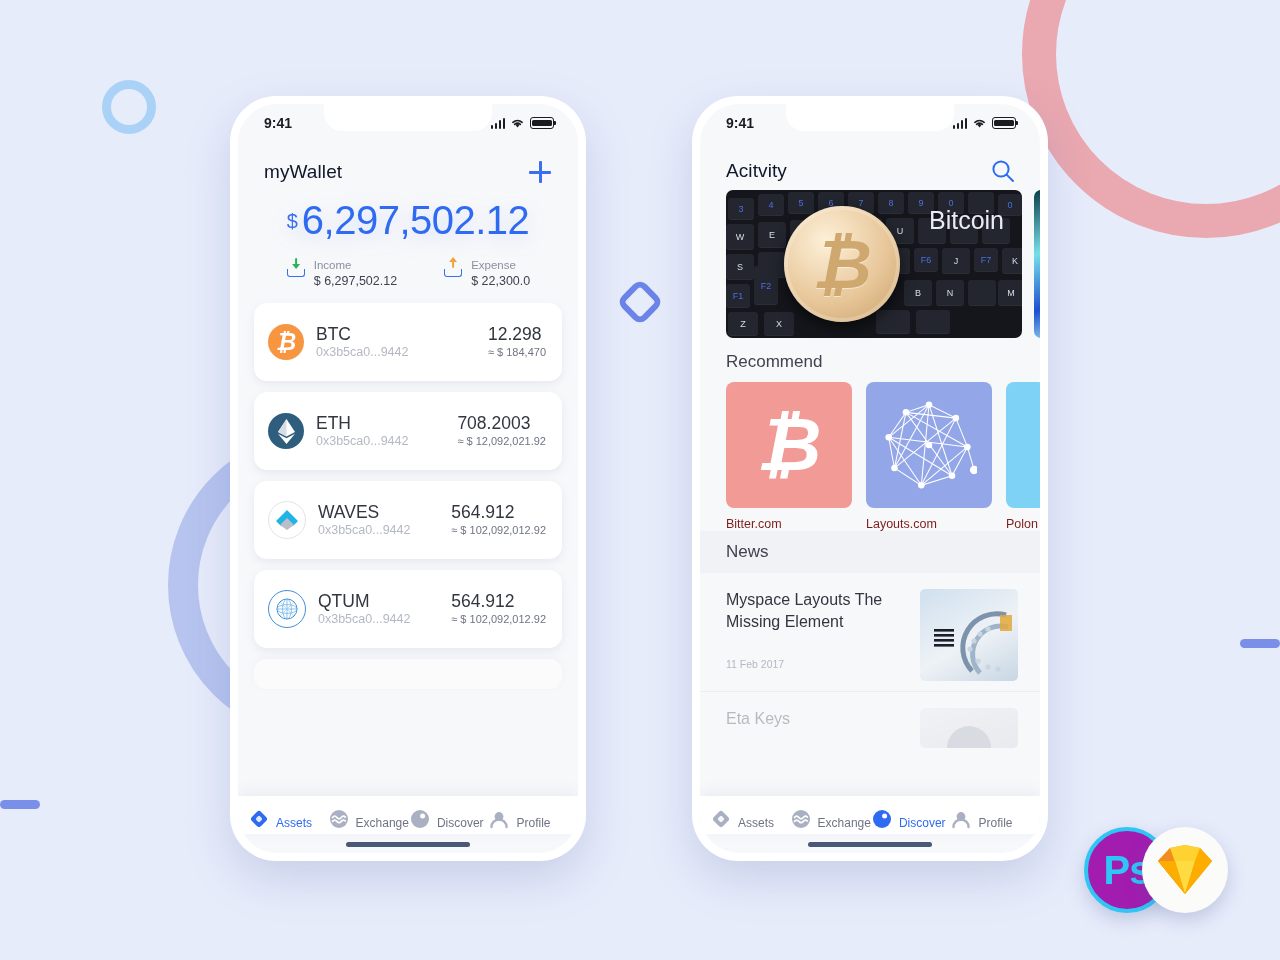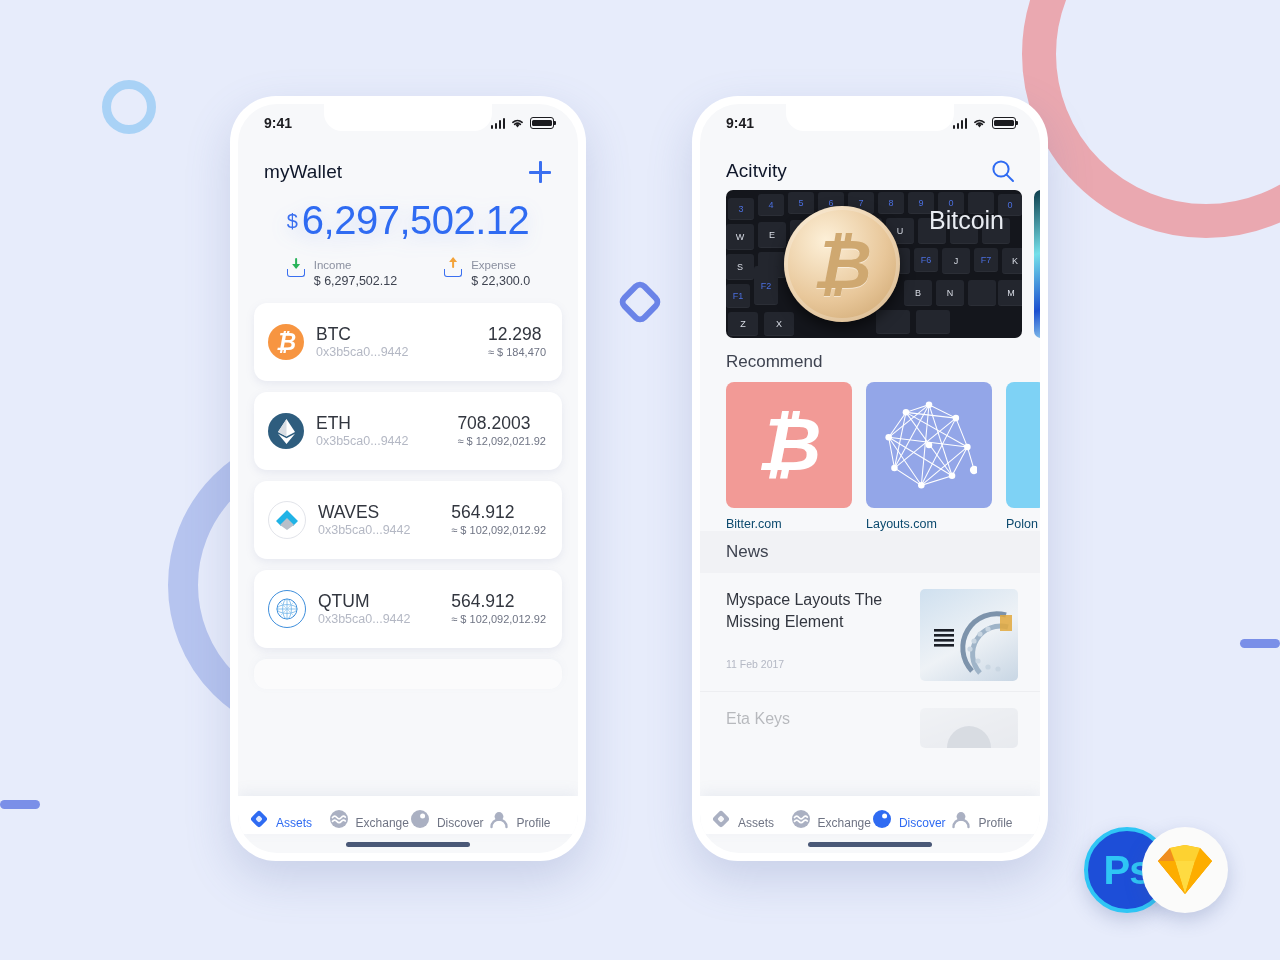--- a/index.html
+++ b/index.html
@@ -346,21 +346,21 @@
     padding: 0 0 0 26px;
     flex: 0 0 auto;
   }
   .rec-item { flex: 0 0 auto; cursor: pointer; }
   .rec-tile {
     width: 126px; height: 126px;
     border-radius: 8px;
     display: flex; align-items: center; justify-content: center;
   }
   .rec-tile.partial { width: 40px; }
-  .rec-name { font-size: 12.5px; color: #0c4a6e; margin-top: 9px; }
+  .rec-name { font-size: 12.5px; color: #7f1d1d; margin-top: 9px; }
   .rec-btc { font-size: 74px; color: #fff; font-style: italic; font-weight: bold; line-height: 1; }
 
   .news-head {
     background: #f1f2f5;
     font-size: 17px;
     color: #3e4350;
     padding: 11px 26px;
     flex: 0 0 auto;
   }
   .news-item {
@@ -392,21 +392,21 @@
   .badges { position: absolute; left: 1084px; top: 827px; }
   .badge {
     position: absolute;
     width: 86px; height: 86px;
     border-radius: 50%;
     display: flex; align-items: center; justify-content: center;
     box-shadow: 0 7px 18px rgba(70,90,150,0.25);
   }
   .badge-ps {
     left: 0; top: 0;
-    background: #1d4ed8;
+    background: #a21caf;
     border: 4px solid #2fc6f5;
     box-sizing: border-box;
     text-align: center;
   }
   .badge-ps span { color: #2fc6f5; font-size: 40px; font-weight: bold; letter-spacing: -1px; }
   .badge-sk {
     left: 58px; top: 0;
     background: #fbfbfa;
   }
 </style>

